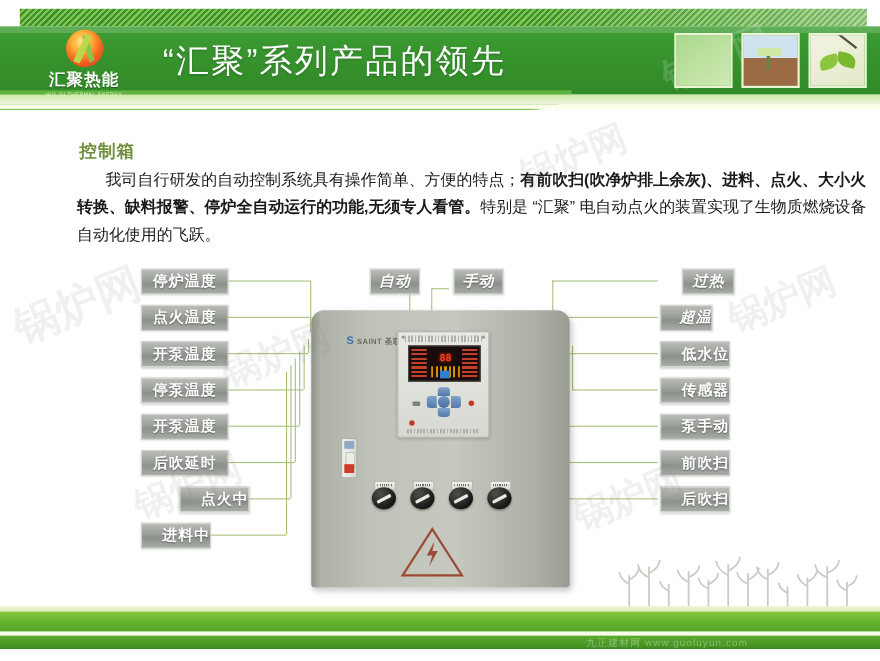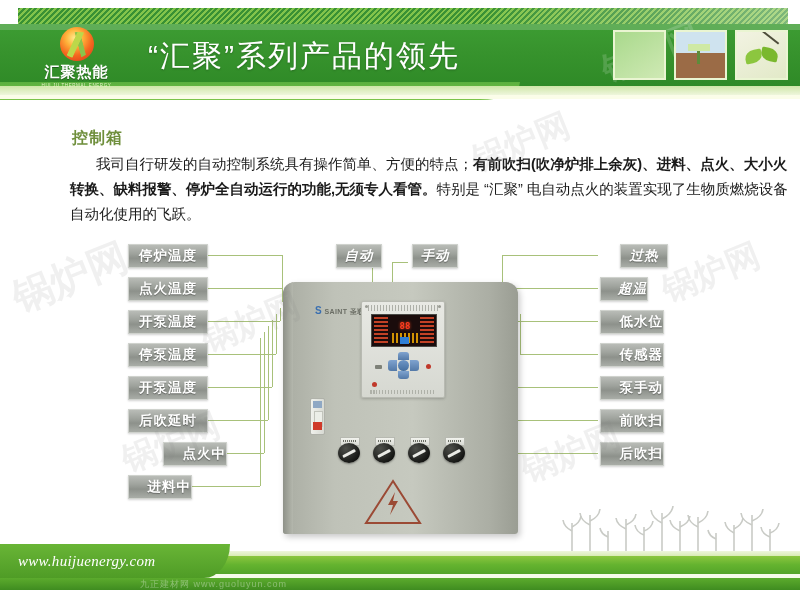--- a/index.html
+++ b/index.html
@@ -238,21 +238,21 @@
     margin-left:18px;font-family:"Liberation Serif","DejaVu Serif",serif;
     font-style:italic;font-size:15px;color:#ffffff;letter-spacing:.3px;
   }
   .footer-slogan{
     position:absolute;left:258px;top:544px;height:32px;line-height:32px;
     font-family:"Liberation Serif","DejaVu Serif",serif;
     font-size:21px;color:#3b3b3b;letter-spacing:3px;font-weight:500;
   }
   .wm-footer{
     position:absolute;left:140px;top:578px;width:540px;height:12px;
-    line-height:12px;text-align:left;font-size:9px;color:rgba(255,255,255,.35);
+    line-height:12px;text-align:right;font-size:9px;color:rgba(255,255,255,.35);
     letter-spacing:1px;
   }
 
   
   .wm{
     position:absolute;color:rgba(130,130,130,.12);font-weight:bold;
     pointer-events:none;user-select:none;white-space:nowrap;
   }
   .wm1{left:10px;top:250px;font-size:40px;transform:rotate(-22deg);}
   .wm2{left:600px;top:30px;font-size:34px;transform:rotate(-22deg);color:rgba(255,255,255,.16);}
@@ -484,18 +484,15 @@
           <path d="M210 32 q-8 -3 -9 -10"></path>
           <path d="M210 28 q8 -3 9 -10"></path>
       </g>
     </svg>
   </div>
 
   <div class="footer-top"></div>
   <div class="footer-bar"></div>
   <div class="footer-gap"></div>
   <div class="footer-bot"></div>
-  <div class="footer-tab">
-    <span class="footer-url">www.huijuenergy.com</span>
-  </div>
   <div class="wm-footer">九正建材网 www.guoluyun.com</div>
 
 </div>
 
 </body></html>

